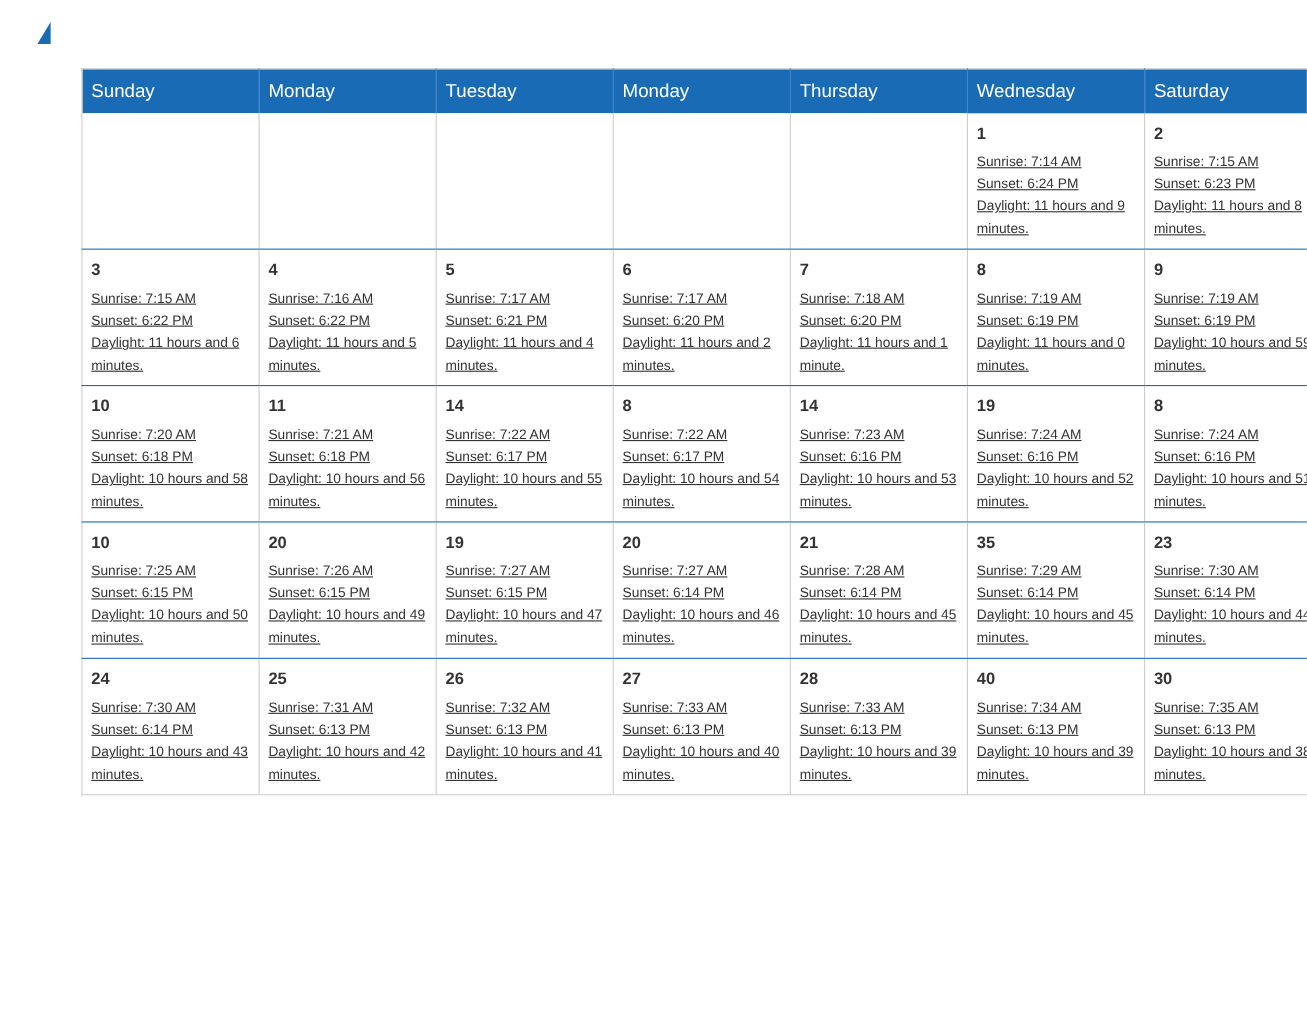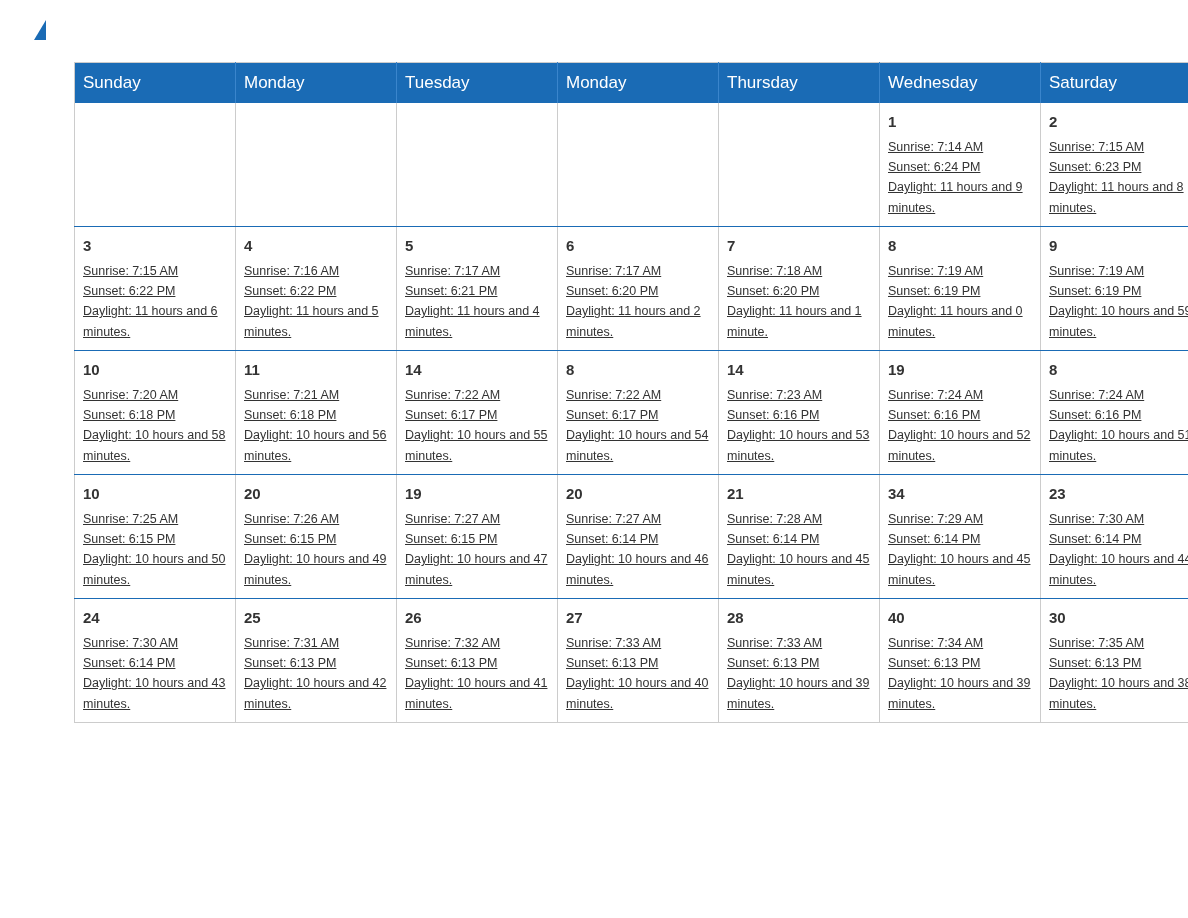--- a/index.html
+++ b/index.html
@@ -169,21 +169,21 @@
         <td><span class="day-num">14</span><span class="day-info">Sunrise: 7:23 AM<br>Sunset: 6:16 PM<br>Daylight: 10 hours and 53 minutes.</span></td>
         <td><span class="day-num">19</span><span class="day-info">Sunrise: 7:24 AM<br>Sunset: 6:16 PM<br>Daylight: 10 hours and 52 minutes.</span></td>
         <td><span class="day-num">8</span><span class="day-info">Sunrise: 7:24 AM<br>Sunset: 6:16 PM<br>Daylight: 10 hours and 51 minutes.</span></td>
       </tr>
       <tr>
         <td><span class="day-num">10</span><span class="day-info">Sunrise: 7:25 AM<br>Sunset: 6:15 PM<br>Daylight: 10 hours and 50 minutes.</span></td>
         <td><span class="day-num">20</span><span class="day-info">Sunrise: 7:26 AM<br>Sunset: 6:15 PM<br>Daylight: 10 hours and 49 minutes.</span></td>
         <td><span class="day-num">19</span><span class="day-info">Sunrise: 7:27 AM<br>Sunset: 6:15 PM<br>Daylight: 10 hours and 47 minutes.</span></td>
         <td><span class="day-num">20</span><span class="day-info">Sunrise: 7:27 AM<br>Sunset: 6:14 PM<br>Daylight: 10 hours and 46 minutes.</span></td>
         <td><span class="day-num">21</span><span class="day-info">Sunrise: 7:28 AM<br>Sunset: 6:14 PM<br>Daylight: 10 hours and 45 minutes.</span></td>
-        <td><span class="day-num">34</span><span class="day-info">Sunrise: 7:29 AM<br>Sunset: 6:14 PM<br>Daylight: 10 hours and 45 minutes.</span></td>
+        <td><span class="day-num">35</span><span class="day-info">Sunrise: 7:29 AM<br>Sunset: 6:14 PM<br>Daylight: 10 hours and 45 minutes.</span></td>
         <td><span class="day-num">23</span><span class="day-info">Sunrise: 7:30 AM<br>Sunset: 6:14 PM<br>Daylight: 10 hours and 44 minutes.</span></td>
       </tr>
       <tr>
         <td><span class="day-num">24</span><span class="day-info">Sunrise: 7:30 AM<br>Sunset: 6:14 PM<br>Daylight: 10 hours and 43 minutes.</span></td>
         <td><span class="day-num">25</span><span class="day-info">Sunrise: 7:31 AM<br>Sunset: 6:13 PM<br>Daylight: 10 hours and 42 minutes.</span></td>
         <td><span class="day-num">26</span><span class="day-info">Sunrise: 7:32 AM<br>Sunset: 6:13 PM<br>Daylight: 10 hours and 41 minutes.</span></td>
         <td><span class="day-num">27</span><span class="day-info">Sunrise: 7:33 AM<br>Sunset: 6:13 PM<br>Daylight: 10 hours and 40 minutes.</span></td>
         <td><span class="day-num">28</span><span class="day-info">Sunrise: 7:33 AM<br>Sunset: 6:13 PM<br>Daylight: 10 hours and 39 minutes.</span></td>
         <td><span class="day-num">40</span><span class="day-info">Sunrise: 7:34 AM<br>Sunset: 6:13 PM<br>Daylight: 10 hours and 39 minutes.</span></td>
         <td><span class="day-num">30</span><span class="day-info">Sunrise: 7:35 AM<br>Sunset: 6:13 PM<br>Daylight: 10 hours and 38 minutes.</span></td>

